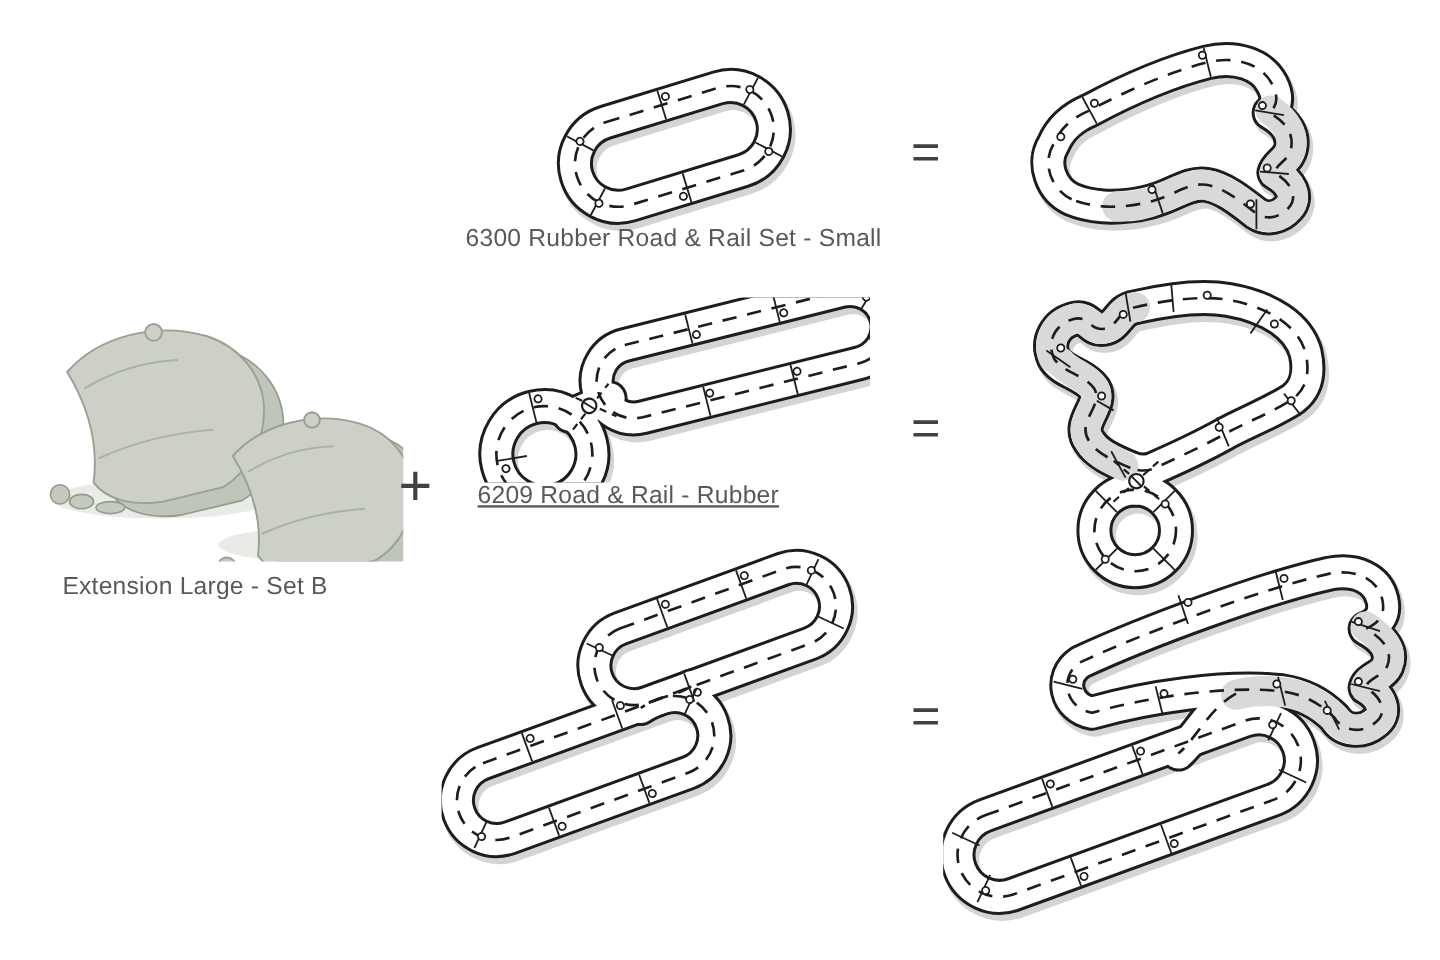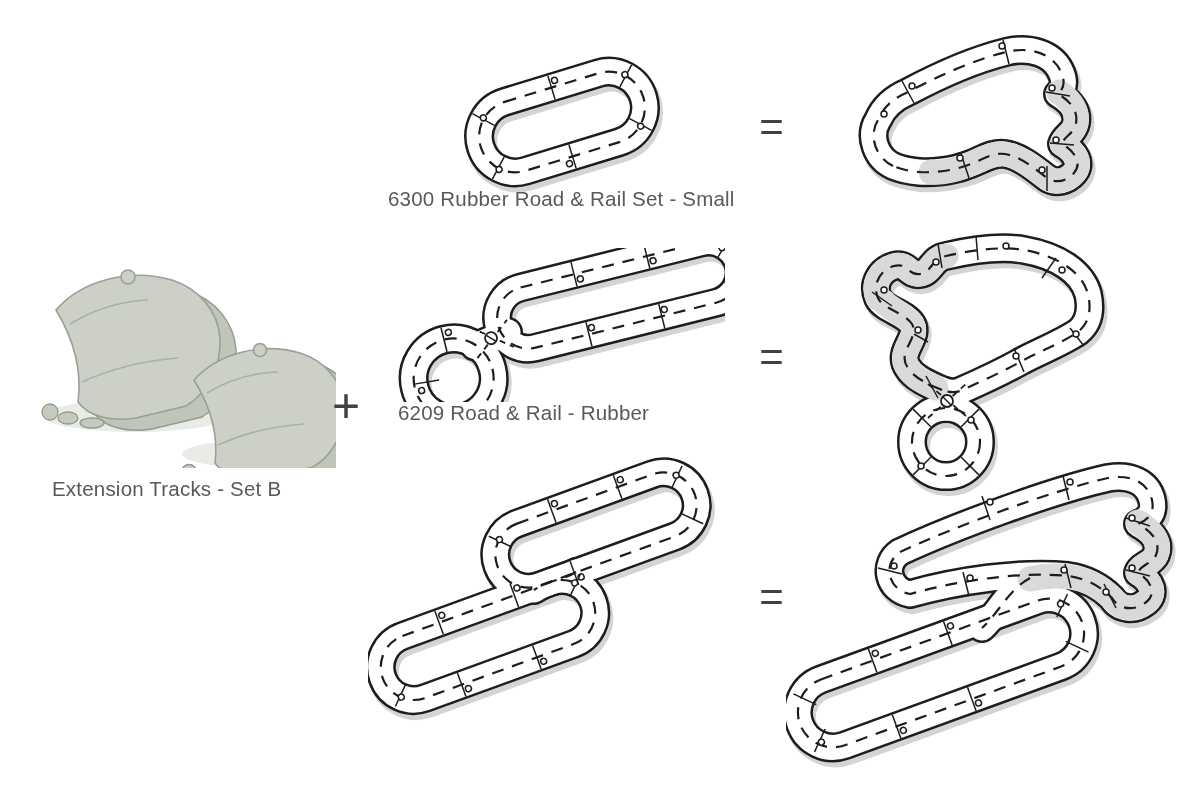--- a/index.html
+++ b/index.html
@@ -70,21 +70,21 @@
       <circle class="pBody" cx="80" cy="14" r="6.5"></circle>
       <path class="pSeam" d="M 27,57 Q 60,37 98,36"></path>
       <path class="pSeam" d="M 38,109 Q 78,91 124,88"></path>
       <circle class="pTab" cx="9" cy="136" r="7.5"></circle>
       <ellipse class="pTab" cx="26" cy="142" rx="9" ry="5.5"></ellipse>
       <ellipse class="pTab" cx="48" cy="147" rx="11" ry="4.5"></ellipse>
     </g>
   </svg>
 
   <div class="abs setlabel" style="left:52px;top:477px;">
-    <div>Extension Tracks - Set B</div>
+    <div>Extension Large - Set B</div>
   </div>
 
   <div class="abs op op-plus" style="left:320px;top:379px;">+</div>
 
   <div class="abs op op-eq" style="left:745px;top:101px;">=</div>
   <div class="abs op op-eq" style="left:745px;top:331px;">=</div>
   <div class="abs op op-eq" style="left:745px;top:571px;">=</div>
 
   <svg class="abs" style="left:440px;top:46px;" width="240" height="150" viewBox="0 0 240 150">
     <g transform="translate(2.5,4.5)">
@@ -144,21 +144,21 @@
       <circle class="tPeg" cx="110" cy="-44" r="3"></circle>
       <circle class="tPeg" cx="34" cy="6" r="3"></circle>
       <circle class="tPeg" cx="109" cy="6" r="3"></circle>
       <circle class="tPeg" cx="180" cy="-40" r="3"></circle>
       <circle class="tPeg" cx="180" cy="2" r="3"></circle>
       <circle class="tPeg" cx="-106" cy="-24" r="3"></circle>
       <circle class="tPeg" cx="-146" cy="26" r="3"></circle>
       <circle class="tPeg" cx="-104" cy="66" r="3"></circle>
     </g>
   </svg>
-  <div class="abs setlabel" style="left:398px;top:401px;">6209 Road &amp; Rail - Rubber</div>
+  <div class="abs setlabel" style="left:398px;top:401px;text-decoration:underline;">6209 Road &amp; Rail - Rubber</div>
 
   <svg class="abs" style="left:368px;top:450px;" width="350" height="274" viewBox="0 0 350 274">
     <g transform="translate(2.5,4.5)">
       <g transform="translate(228,80) rotate(-20)">
           <rect class="tShadow" x="-105" y="-33" width="210" height="66" rx="33"></rect>
         </g>
       <g transform="translate(120,190) rotate(-20)">
           <rect class="tShadow" x="-112" y="-33" width="224" height="66" rx="33"></rect>
         </g>
     </g>

